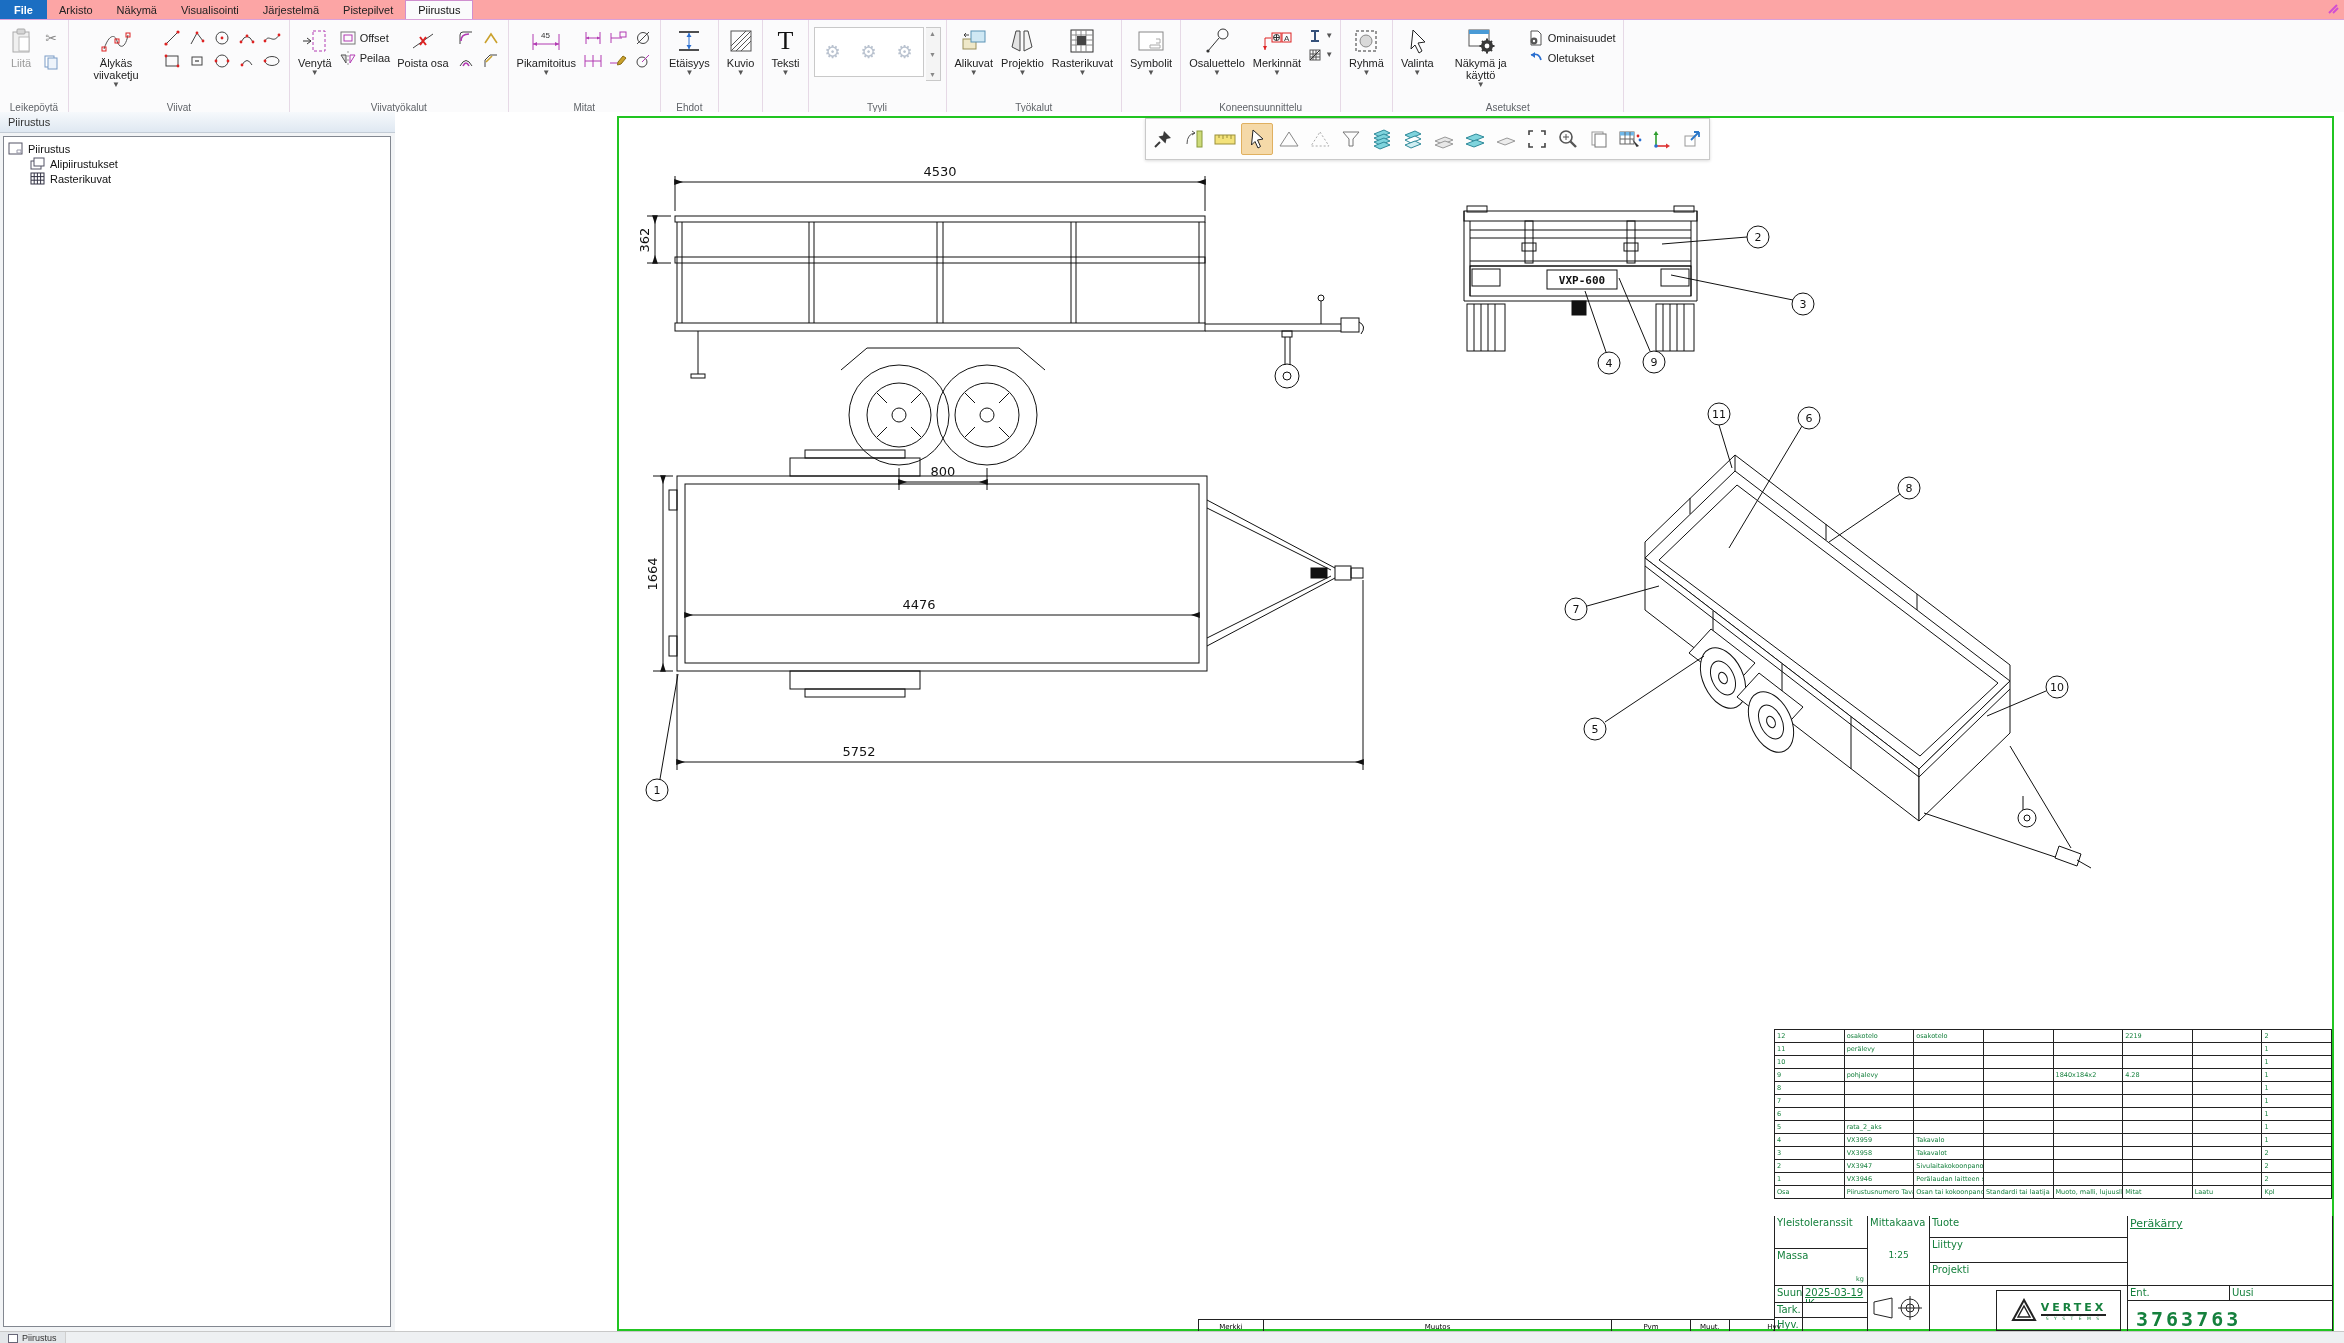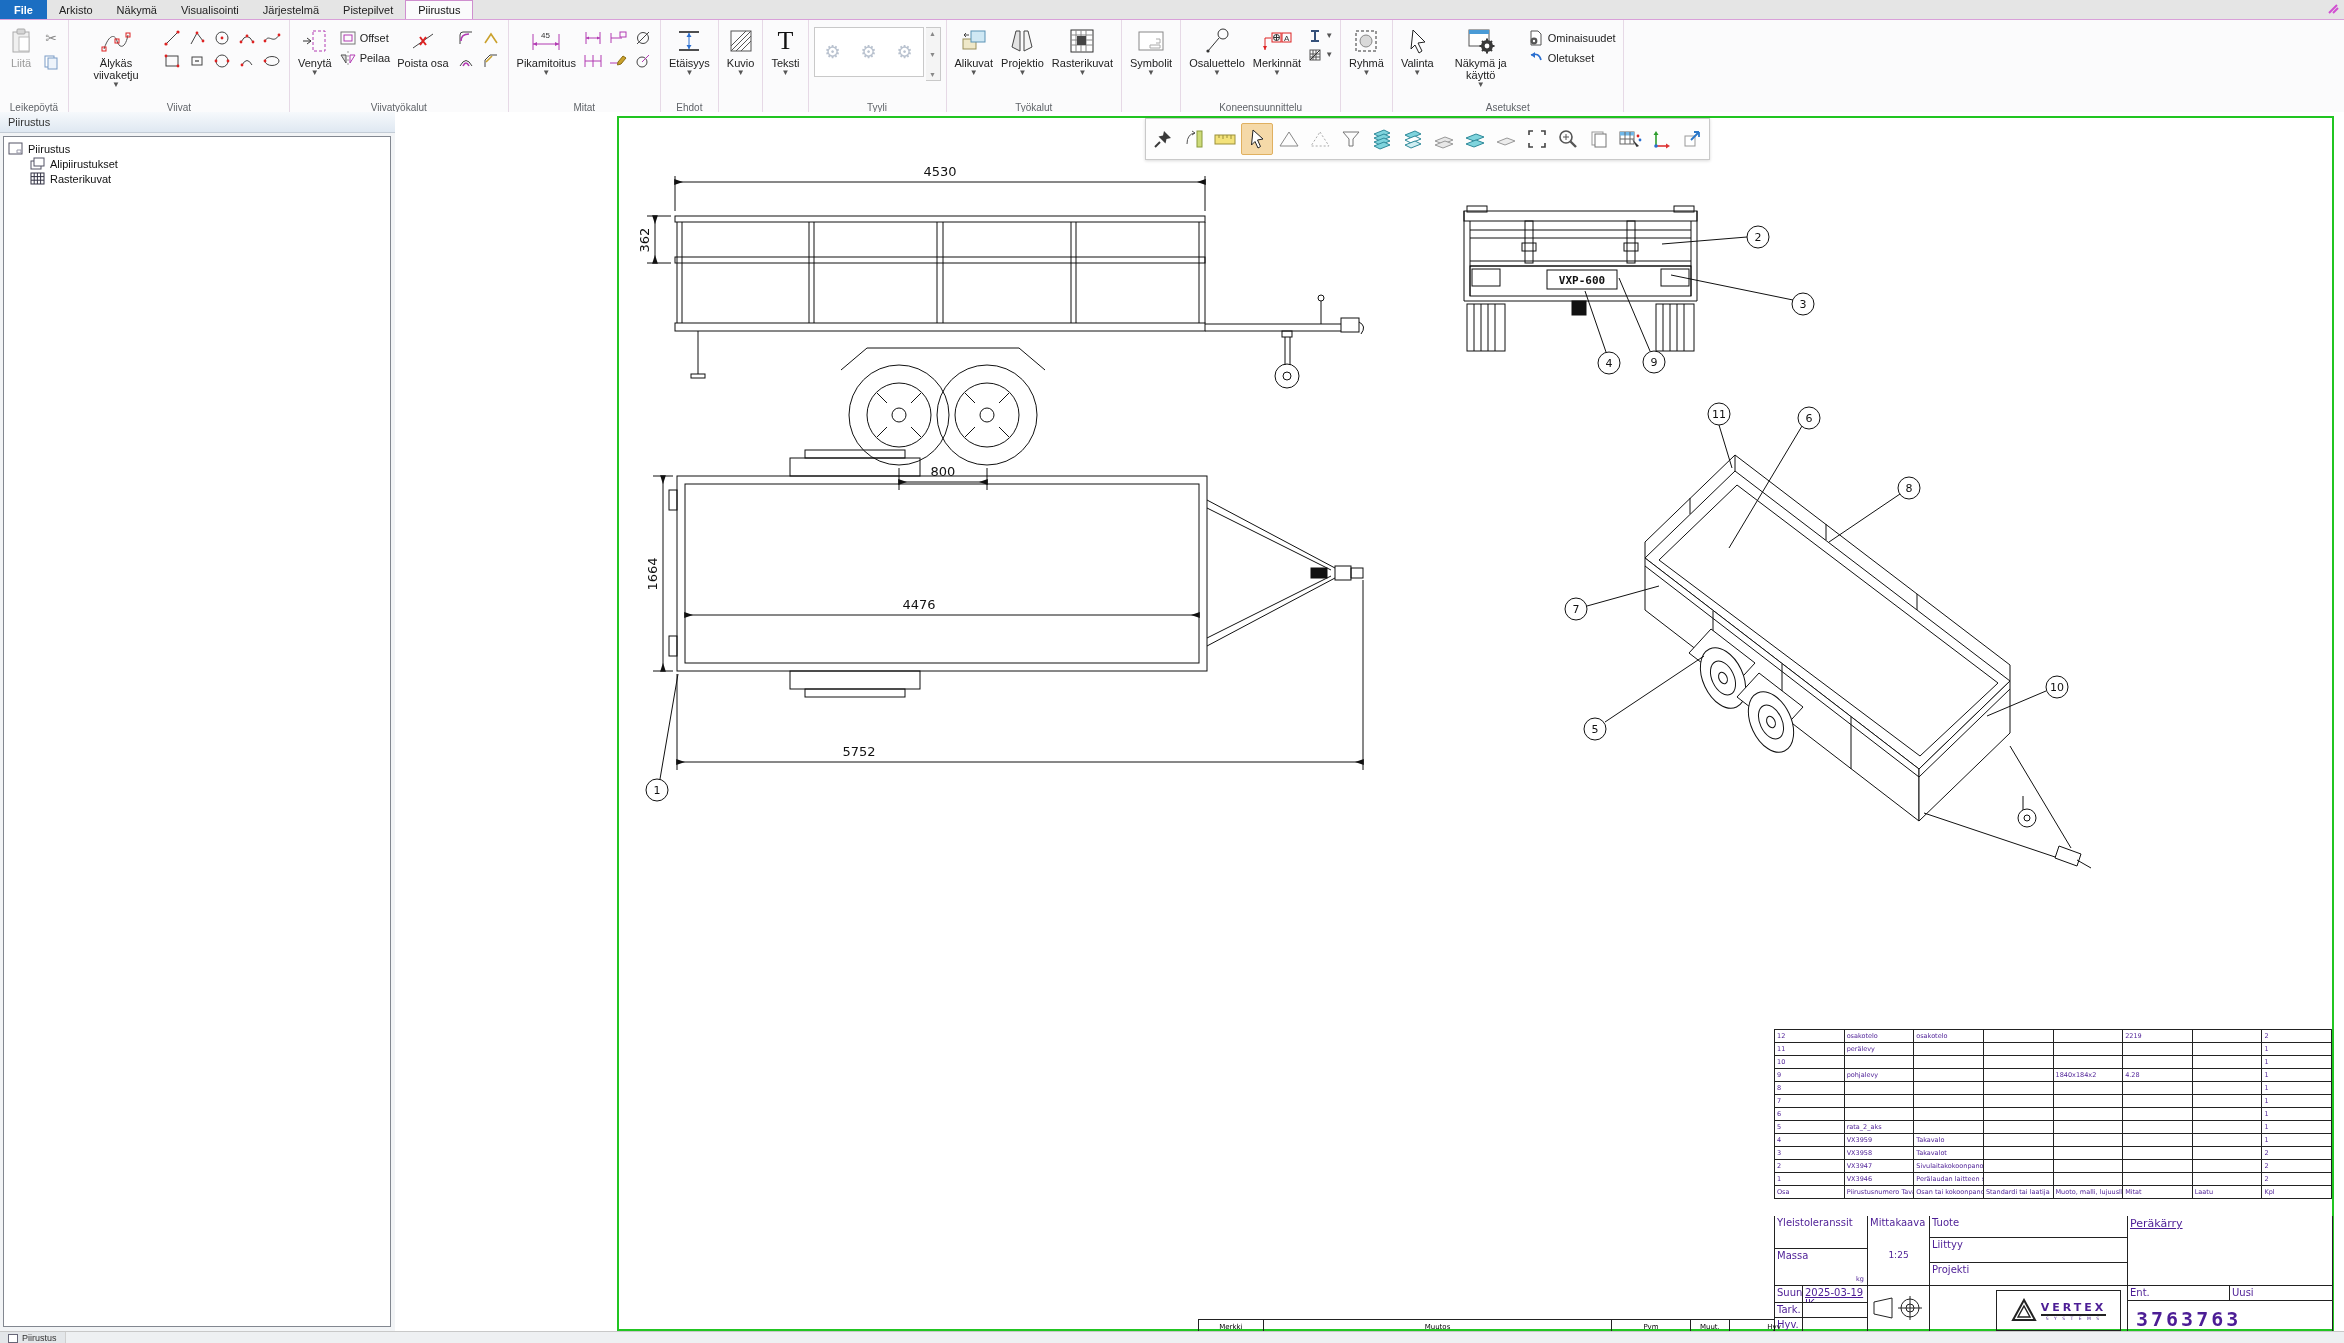--- a/index.html
+++ b/index.html
@@ -1,19 +1,19 @@
 <!DOCTYPE html>
 <html><head>
 <meta charset="utf-8">
 <style>
   html,body{margin:0;padding:0;background:#e8eaed;font-family:"Liberation Sans",sans-serif;}
   #app{position:relative;width:2344px;height:1343px;background:#fbfbfc;overflow:hidden;}
   svg{display:block;}
   
-  #tabbar{position:absolute;left:0;top:0;width:100%;height:19px;background:#e5e5e5;display:flex;align-items:stretch;}
+  #tabbar{position:absolute;left:0;top:0;width:100%;height:19px;background:#fca5a5;display:flex;align-items:stretch;}
   .tab{padding:0 12px;font-size:11px;color:#222;display:flex;align-items:center;cursor:default;}
   .tab.file{background:#1b6ec2;color:#fff;font-weight:bold;padding:2px 14px;}
   .tab.active{background:#fbfbfc;border:1px solid #cf8fcf;border-bottom:none;color:#111;}
   #win-accent{position:absolute;right:4px;top:2px;}
   
   #ribbon{position:absolute;left:0;top:19px;width:100%;height:93px;background:#fbfbfc;border-top:1px solid #d9a0d9;border-bottom:1px solid #d9c6d9;display:flex;align-items:stretch;}
   .rgroup{position:relative;display:flex;align-items:flex-start;gap:2px;padding:3px 5px 14px 5px;border-right:1px solid #e6d9e6;}
   .rg-label{position:absolute;bottom:0;left:0;right:0;text-align:center;font-size:10px;color:#5f6368;}
   .rbig{display:flex;flex-direction:column;align-items:center;justify-content:flex-start;padding:2px 3px;font-size:11px;color:#222;line-height:1.1;text-align:center;max-width:78px;}
   .rbig .ric{height:32px;display:flex;align-items:center;justify-content:center;}
@@ -37,21 +37,21 @@
   #statusbar .stab{display:flex;align-items:center;gap:4px;font-size:9px;color:#333;padding:0 8px;border-right:1px solid #cfcfcf;height:100%;background:#e3e6e9;}
   
   #canvas{position:absolute;left:395px;top:112px;width:1949px;height:1219px;background:#ffffff;overflow:hidden;}
   #sheet{position:absolute;left:222px;top:4px;width:1717px;height:1215px;border:2px solid #21c521;box-sizing:border-box;background:#fff;}
   #sheet-svg{position:absolute;left:0;top:0;}
   
   #floatbar{position:absolute;left:750px;top:6px;height:36px;background:#fdfdfd;border:1px solid #c9c9c9;box-shadow:0 1px 3px rgba(0,0,0,.15);display:flex;align-items:center;padding:2px;gap:1px;}
   .fbtn{width:30px;height:30px;display:flex;align-items:center;justify-content:center;border-radius:2px;}
   .fbtn.hl{background:#f5d9a8;border:1px solid #e0b060;}
   
-  #titleblock{position:absolute;left:1155px;top:911px;width:536px;height:304px;font-family:"DejaVu Sans",sans-serif;color:#4c1d95;}
+  #titleblock{position:absolute;left:1155px;top:911px;width:536px;height:304px;font-family:"DejaVu Sans",sans-serif;color:#15803d;}
   #parts{border-collapse:collapse;table-layout:fixed;width:558px;}
   #parts td,#parts th{border:1px solid #222;font-size:6.5px;font-weight:normal;text-align:left;padding:0 2px;overflow:hidden;white-space:nowrap;height:12px;}
   .tb-box{position:absolute;border-right:1px solid #222;border-bottom:1px solid #222;box-sizing:border-box;font-size:6.5px;overflow:hidden;}
   .tb-lab{position:absolute;left:2px;top:1px;font-size:10px;}
   #tb-bottom{position:absolute;left:0;top:187px;width:558px;height:117px;border-left:1px solid #222;box-sizing:border-box;}
   .bignum{font-size:20px;letter-spacing:3px;font-family:"DejaVu Sans Mono",monospace;}
   #revstrip{position:absolute;left:579px;top:1201px;width:576px;height:14px;display:flex;border-top:1px solid #222;box-sizing:border-box;font-family:"DejaVu Sans",sans-serif;}
   #revstrip div{border-left:1px solid #222;font-size:7px;display:flex;align-items:center;justify-content:center;box-sizing:border-box;}
   
   .cadtxt{font-family:"DejaVu Sans",sans-serif;font-size:13px;fill:#111;}

